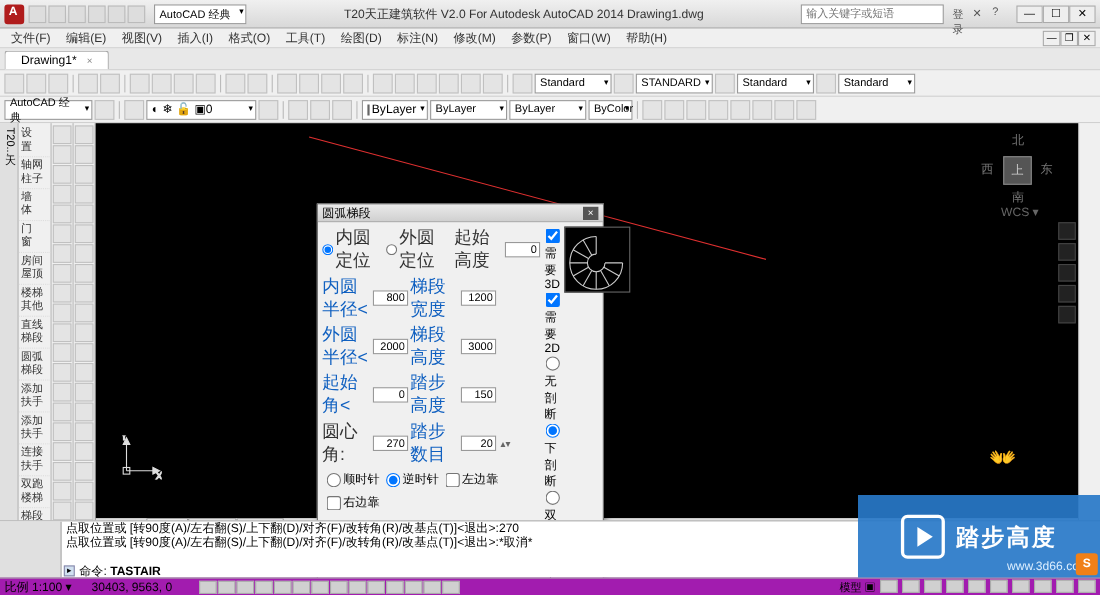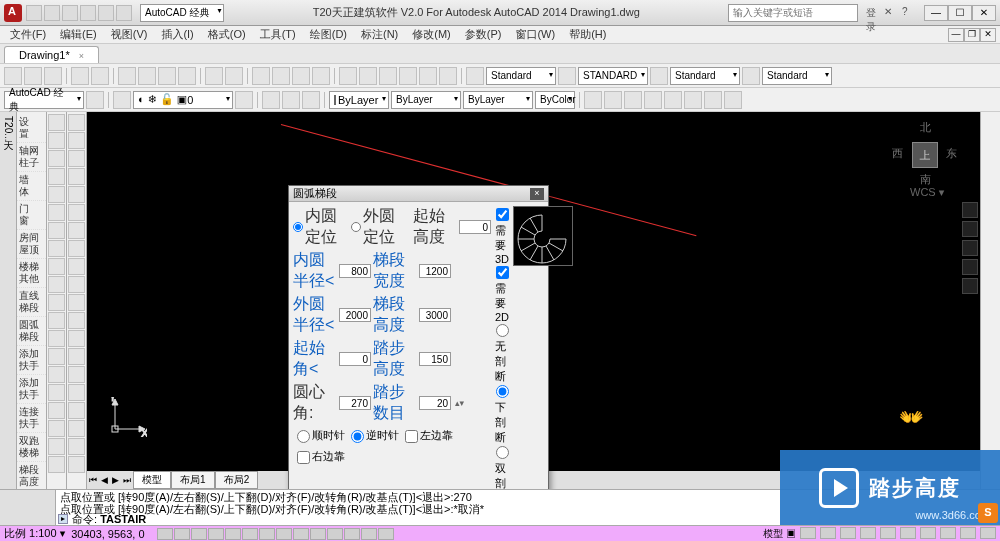--- a/index.html
+++ b/index.html
@@ -88,28 +88,28 @@
 .dialog .frow .rad { width: 10px; height: 10px; }
 .dialog .rcol { width: 60px; display: flex; flex-direction: column; gap: 1px; padding-top: 2px; }
 .dialog .rcol label { font-size: 10px; display: flex; align-items: center; gap: 2px; flex-direction: column; }
 .dialog .preview { width: 60px; height: 60px; background: #000; border: 1px solid #666; position: relative; }
 .dialog .preview svg { stroke: #ccc; fill: none; }
 .dialog .dfoot { padding: 2px 4px 4px 4px; display: flex; gap: 6px; align-items: center; flex-wrap: wrap; }
 .dialog .dfoot label { font-size: 10px; display: flex; align-items: flex-end; gap: 2px; }
 .dialog .collapse { padding: 2px 4px; font-size: 10px; border-top: 1px solid #ccc; color: #1060c0; }
 
 
-.cmd-area { position: absolute; left: 0; right: 0; bottom: 16px; height: 36px; background: #fff; border-top: 1px solid #aaa; font-size: 11px; font-family: SimSun, monospace; overflow: hidden; }
+.cmd-area { position: absolute; left: 0; right: 0; bottom: 16px; height: 52px; background: #fff; border-top: 1px solid #aaa; font-size: 11px; font-family: SimSun, monospace; overflow: hidden; }
 .cmd-area .handle { position: absolute; left: 0; top: 0; width: 56px; height: 100%; background: #e0e0e0; border-right: 1px solid #aaa; }
 .cmd-area .lines { margin-left: 58px; padding: 1px 2px; }
 .cmd-area .lines div { line-height: 12px; white-space: nowrap; }
 .cmd-area .prompt-line { position: absolute; left: 58px; right: 0; bottom: 0; height: 12px; display: flex; align-items: center; gap: 4px; }
 .cmd-area .prompt-line .arrow { width: 10px; height: 10px; background: #d0e0f0; border: 1px solid #88a; text-align: center; font-size: 8px; line-height: 8px; }
 
-.statusbar { position: absolute; left: 0; right: 0; bottom: 0; height: 16px; background: #f0abfc; border-top: 1px solid #aaa; display: flex; align-items: center; font-size: 10px; padding: 0 4px; gap: 6px; }
+.statusbar { position: absolute; left: 0; right: 0; bottom: 0; height: 16px; background: #a21caf; border-top: 1px solid #aaa; display: flex; align-items: center; font-size: 10px; padding: 0 4px; gap: 18px; }
 .statusbar .scale { }
 .statusbar .coords { }
 .statusbar .sbtns { display: flex; gap: 1px; margin-left: 6px; }
 .statusbar .sbtn { width: 16px; height: 12px; background: #d0d0d0; border: 1px solid #aaa; }
 .statusbar .right-status { margin-left: auto; display: flex; gap: 4px; text-align: center; }
 .statusbar .right-status span { font-size: 10px; }
 
 
 .watermark { position: absolute; right: 0; bottom: 16px; width: 220px; height: 75px; background: rgba(40,120,200,0.92); display: flex; align-items: center; justify-content: center; gap: 10px; color: #fff; }
 .watermark .play { width: 40px; height: 40px; border: 3px solid #fff; border-radius: 6px; display: flex; align-items: center; justify-content: center; }

